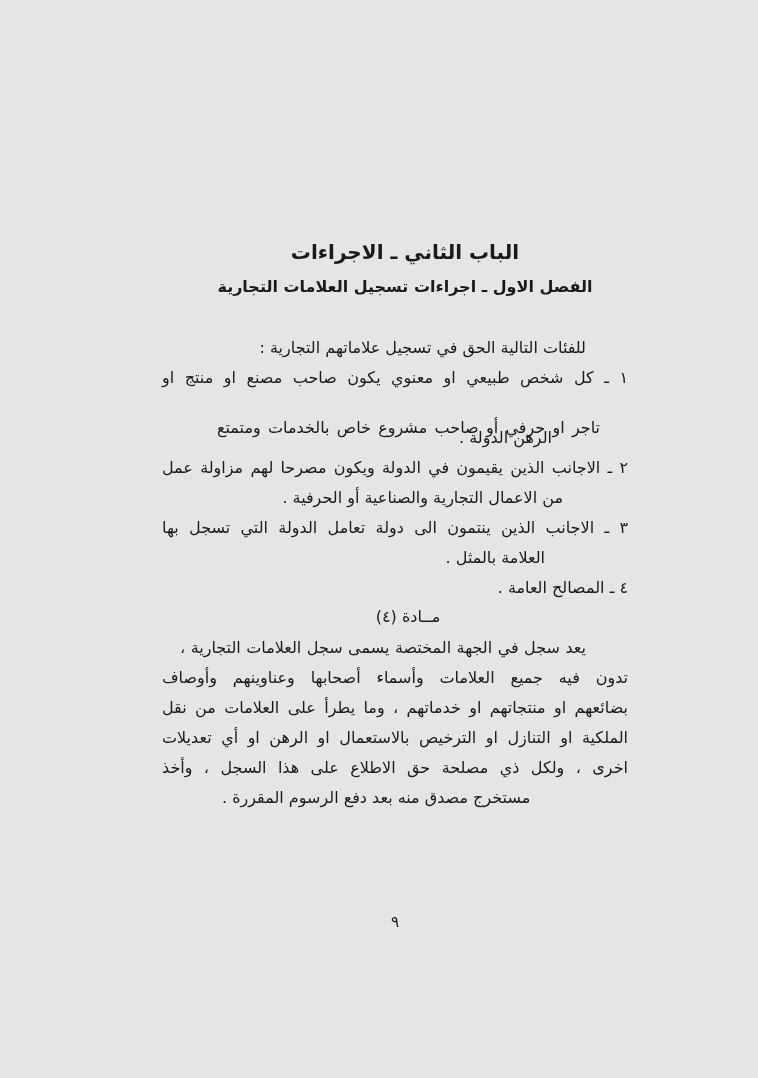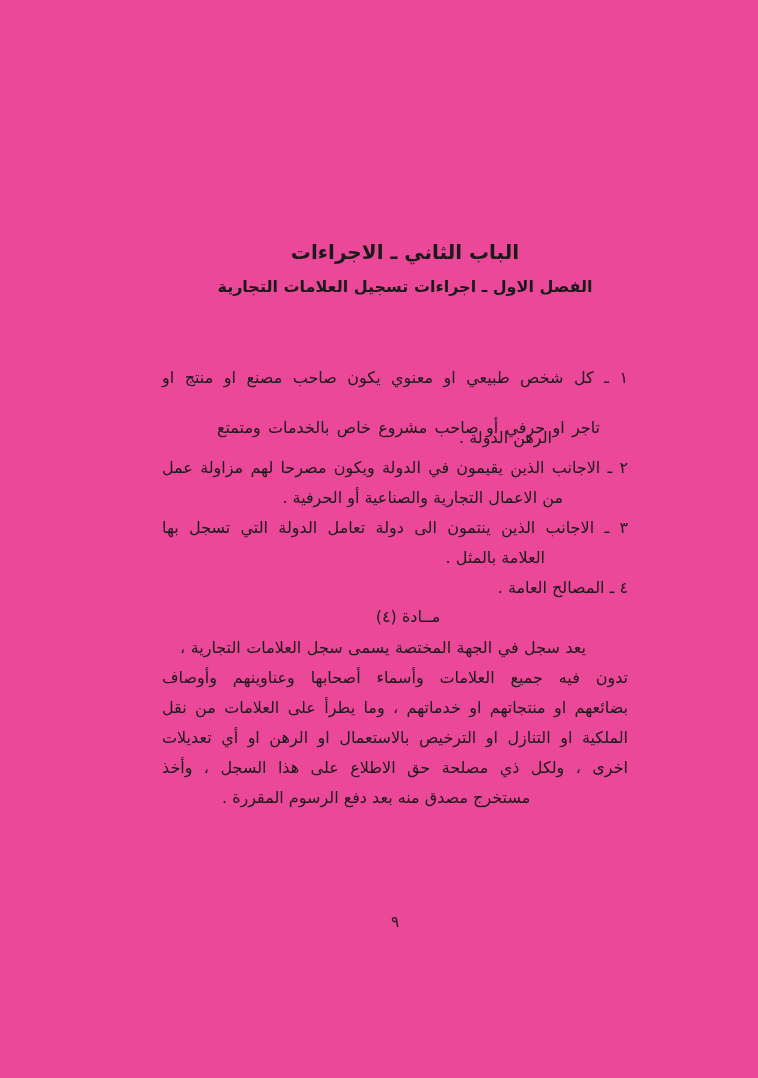--- a/index.html
+++ b/index.html
@@ -5,21 +5,21 @@
   html, body { margin: 0; padding: 0; }
   body {
     width: 758px; height: 1078px;
     background: #ffffff;
     font-family: "DejaVu Sans", sans-serif;
     color: #1a1a1a;
   }
   .page {
     position: relative;
     width: 758px; height: 1078px;
-    background: #ec4899;
+    background: #e5e5e5;
     overflow: hidden;
   }
   .chapter-heading {
     position: absolute; top: 238px; left: 172px; width: 466px;
     direction: rtl; text-align: center;
     font-size: 20px; line-height: 28px; font-weight: bold;
   }
   .section-heading {
     position: absolute; top: 275px; left: 172px; width: 466px;
     direction: rtl; text-align: center;
@@ -56,20 +56,21 @@
 </head>
 <body>
 
 <div class="page">
 
   <div class="chapter-heading">الباب الثاني ـ الاجراءات</div>
 
   <div class="section-heading">الفصل الاول ـ اجراءات تسجيل العلامات التجارية</div>
 
 
+  <div class="line pr42" style="top:336px">للفئات التالية الحق في تسجيل علاماتهم التجارية :</div>
   <div class="line jf" style="top:366px">١ ـ كل شخص طبيعي او معنوي يكون صاحب مصنع او منتج او</div>
   <div class="line jf pr28 pl55" style="top:416px">تاجر او حرفي أو صاحب مشروع خاص بالخدمات ومتمتع</div>
   <div class="line pr76" style="top:426px">الرهن الدولة .</div>
   <div class="line jf" style="top:456px">٢ ـ الاجانب الذين يقيمون في الدولة ويكون مصرحا لهم مزاولة عمل</div>
   <div class="line pr65" style="top:486px">من الاعمال التجارية والصناعية أو الحرفية .</div>
   <div class="line jf" style="top:516px">٣ ـ الاجانب الذين ينتمون الى دولة تعامل الدولة التي تسجل بها</div>
   <div class="line pr83" style="top:546px">العلامة بالمثل .</div>
   <div class="line" style="top:576px">٤ ـ المصالح العامة .</div>
 
   <div class="art-head" style="top:605px">مــادة (٤)</div>

